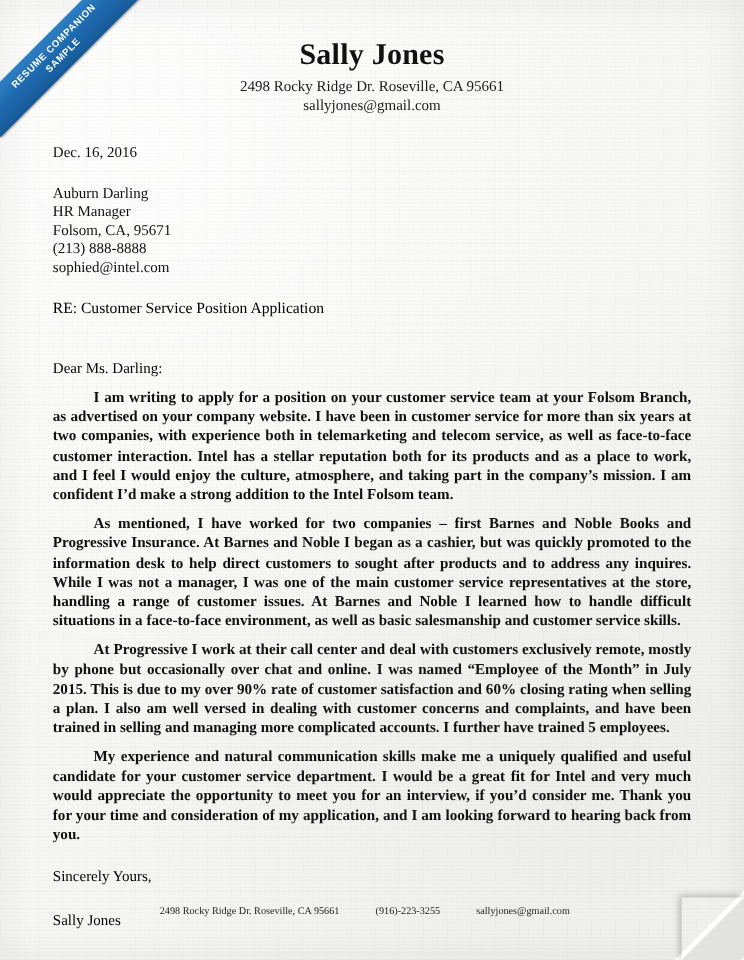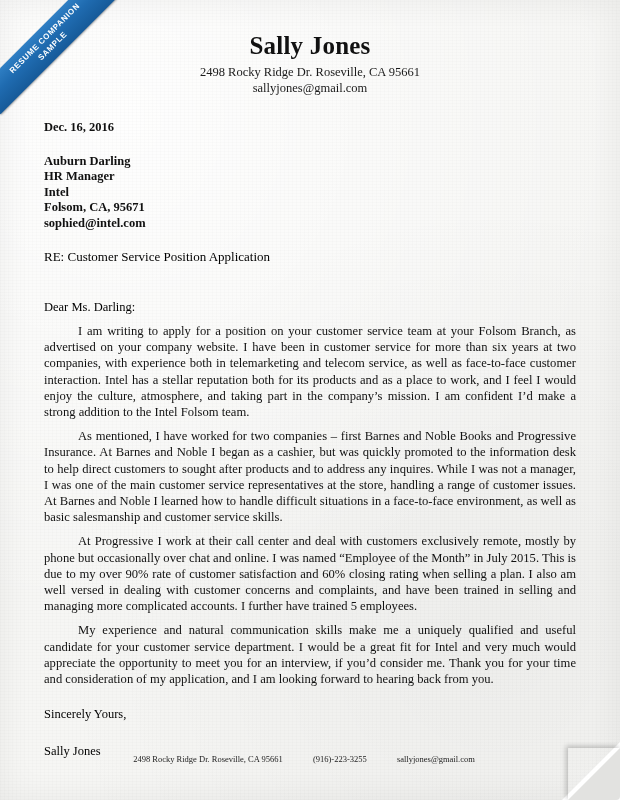--- a/index.html
+++ b/index.html
@@ -85,38 +85,38 @@
     color: #1a1a1a;
     line-height: 16px;
   }
   .doc-contact div { margin: 0; }
 
   .block {
     margin-top: 18px;
     font-size: 12.5px;
     color: #111111;
     line-height: 15.5px;
-    font-weight: bold;
   }
 
   .date { margin-top: 24px; font-size: 12.5px; }
 
   .addr { margin-top: 18px; }
 
   .subject { margin-top: 18px; font-size: 13px; }
 
   .salutation { margin-top: 35px; font-size: 12.5px; }
 
   .body-para {
     margin-top: 8px;
     font-size: 12.6px;
     line-height: 16.2px;
     text-align: justify;
     text-indent: 34px;
     color: #111111;
+    font-weight: bold;
   }
 
   .closing { margin-top: 20px; font-size: 12.5px; }
   .signature { margin-top: 22px; font-size: 12.5px; }
 
   
   #footer {
     position: absolute;
     left: 0;
     right: 12px;
@@ -184,22 +184,22 @@
     <div class="doc-contact">
       <div>2498 Rocky Ridge Dr. Roseville, CA 95661</div>
       <div>sallyjones@gmail.com</div>
     </div>
 
     <div class="block date">Dec. 16, 2016</div>
 
     <div class="block addr">
       <div>Auburn Darling</div>
       <div>HR Manager</div>
-      <div>Intel</div>
       <div>Folsom, CA, 95671</div>
+      <div>(213) 888-8888</div>
       <div>sophied@intel.com</div>
     </div>
 
     <div class="subject">RE: Customer Service Position Application</div>
 
     <div class="salutation">Dear Ms. Darling:</div>
 
     <div class="body-para">I am writing to apply for a position on your customer service team at your Folsom Branch, as advertised on your company website. I have been in customer service for more than six years at two companies, with experience both in telemarketing and telecom service, as well as face-to-face customer interaction. Intel has a stellar reputation both for its products and as a place to work, and I feel I would enjoy the culture, atmosphere, and taking part in the company’s mission. I am confident I’d make a strong addition to the Intel Folsom team.</div>
     <div class="body-para">As mentioned, I have worked for two companies – first Barnes and Noble Books and Progressive Insurance. At Barnes and Noble I began as a cashier, but was quickly promoted to the information desk to help direct customers to sought after products and to address any inquires. While I was not a manager, I was one of the main customer service representatives at the store, handling a range of customer issues. At Barnes and Noble I learned how to handle difficult situations in a face-to-face environment, as well as basic salesmanship and customer service skills.</div>
     <div class="body-para">At Progressive I work at their call center and deal with customers exclusively remote, mostly by phone but occasionally over chat and online. I was named “Employee of the Month” in July 2015. This is due to my over 90% rate of customer satisfaction and 60% closing rating when selling a plan. I also am well versed in dealing with customer concerns and complaints, and have been trained in selling and managing more complicated accounts. I further have trained 5 employees.</div>

